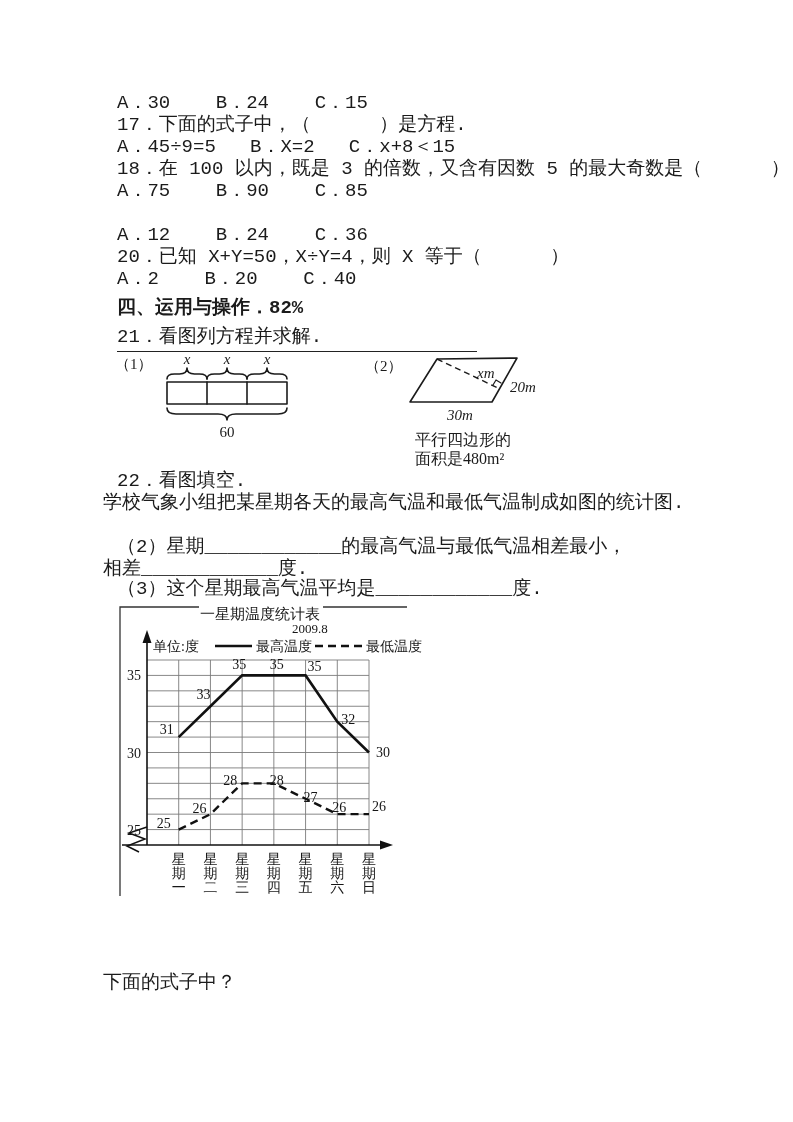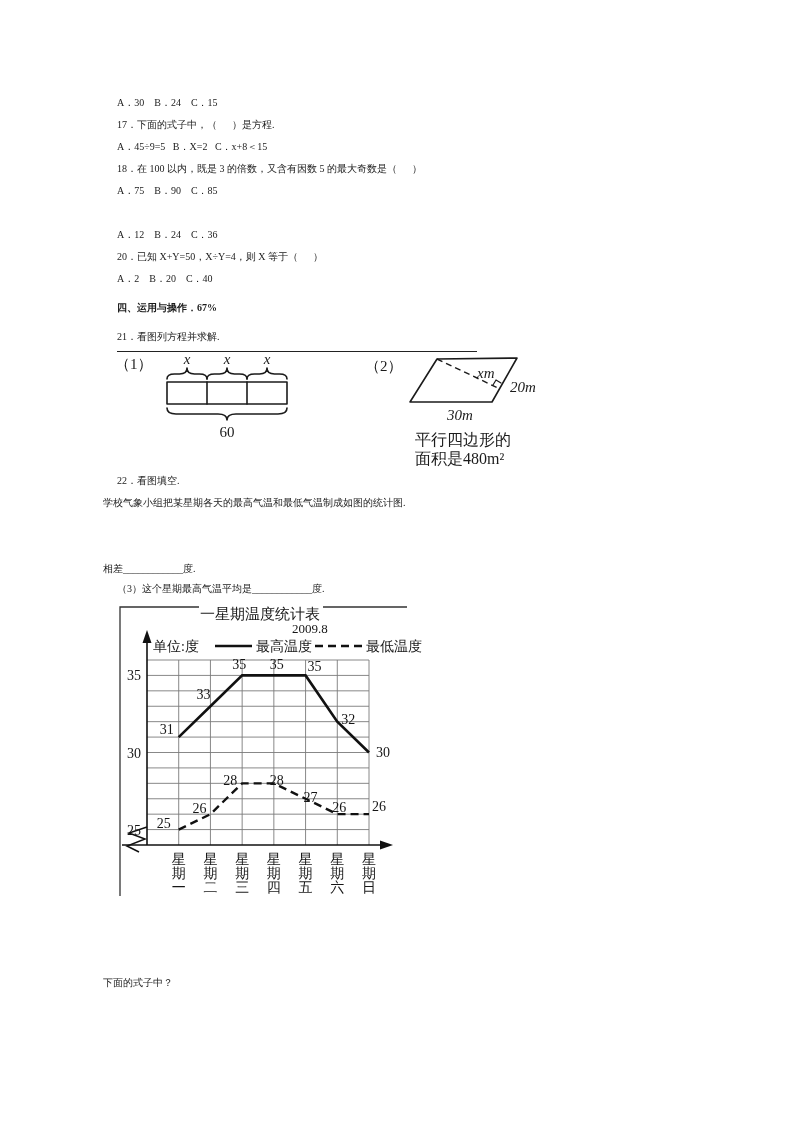--- a/index.html
+++ b/index.html
@@ -1,21 +1,21 @@
 <!DOCTYPE html>
 <html><head>
 <meta charset="utf-8">
 <style>
   * { margin:0; padding:0; box-sizing:border-box; }
   html,body { background:#ffffff; }
   .page {
     position:relative; width:793px; height:1122px; background:#ffffff;
     font-family:"Liberation Serif","DejaVu Serif",serif; color:#1b1b1b; overflow:hidden;
   }
-  .line { position:absolute; font-size:10px; line-height:20px; white-space:pre; }
+  .line { position:absolute; font-size:19px; line-height:20px; white-space:pre;font-family:Liberation Mono, monospace; }
   .heading { font-weight:bold; }
   .divider { position:absolute; height:0; border-top:1.5px solid #222; }
   .fig { position:absolute; }
   .fig text { fill:#1b1b1b; font-family:"Liberation Serif","DejaVu Serif",serif; }
   .stroke { stroke:#1b1b1b; stroke-width:1.6; fill:none; stroke-linecap:round; stroke-linejoin:round; }
   .dash   { stroke:#1b1b1b; stroke-width:1.4; stroke-dasharray:6 4; fill:none; }
   .fg-label { font-size:15px; }
   .fg-var   { font-size:15px; font-style:italic; }
   .fg-num   { font-size:15px; }
   .fg-cap   { font-size:16px; }
@@ -40,21 +40,21 @@
 
   <div class="line" style="left:117px;top:93px">A．30    B．24    C．15</div>
   <div class="line" style="left:117px;top:115px">17．下面的式子中，（      ）是方程.</div>
   <div class="line" style="left:117px;top:137px">A．45÷9=5   B．X=2   C．x+8＜15</div>
   <div class="line" style="left:117px;top:159px">18．在 100 以内，既是 3 的倍数，又含有因数 5 的最大奇数是（      ）</div>
   <div class="line" style="left:117px;top:181px">A．75    B．90    C．85</div>
   <div class="line" style="left:117px;top:225px">A．12    B．24    C．36</div>
   <div class="line" style="left:117px;top:247px">20．已知 X+Y=50，X÷Y=4，则 X 等于（      ）</div>
   <div class="line" style="left:117px;top:269px">A．2    B．20    C．40</div>
 
-  <div class="line heading" style="left:117px;top:298px">四、运用与操作．67%</div>
+  <div class="line heading" style="left:117px;top:298px">四、运用与操作．82%</div>
   <div class="line" style="left:117px;top:327px">21．看图列方程并求解.</div>
 
   <div class="divider" style="left:117px;top:351px;width:360px"></div>
 
   <svg class="fig" id="fig-bracket" style="left:110px;top:349px" width="200" height="96" viewBox="0 0 200 96">
     <text x="5" y="20" class="fg-label">（1）</text>
     <text x="77" y="15" class="fg-var" text-anchor="middle">x</text>
     <text x="117" y="15" class="fg-var" text-anchor="middle">x</text>
     <text x="157" y="15" class="fg-var" text-anchor="middle">x</text>
     <path class="stroke" d="M57,30 Q57,25 64.5,25 L69.5,25 Q77,25 77,19 Q77,25 84.5,25 L89.5,25 Q97,25 97,30"></path>
@@ -74,20 +74,21 @@
     <path class="stroke" style="stroke-width:1.2" d="M133,35 L136,30 L141,33"></path>
     <text x="117" y="28" class="fg-var">xm</text>
     <text x="150" y="42" class="fg-var">20m</text>
     <text x="87" y="70" class="fg-var">30m</text>
     <text x="55" y="95" class="fg-cap">平行四边形的</text>
     <text x="55" y="114" class="fg-cap">面积是480m²</text>
   </svg>
 
   <div class="line" style="left:117px;top:471px">22．看图填空.</div>
   <div class="line" style="left:103px;top:493px">学校气象小组把某星期各天的最高气温和最低气温制成如图的统计图.</div>
+  <div class="line" style="left:117px;top:537px">（2）星期____________的最高气温与最低气温相差最小，</div>
   <div class="line" style="left:103px;top:559px">相差____________度.</div>
   <div class="line" style="left:117px;top:579px">（3）这个星期最高气温平均是____________度.</div>
 
   <svg class="fig" id="temp-chart" style="left:115px;top:606px" width="312" height="300" viewBox="0 0 312 300">
       <path d="M5,290 L5,1 L292,1" class="frame"></path>
       <g>
         <line x1="32" y1="223.58333333333334" x2="254" y2="223.58333333333334" class="gridline"></line>
         <line x1="32" y1="208.16666666666666" x2="254" y2="208.16666666666666" class="gridline"></line>
         <line x1="32" y1="192.75" x2="254" y2="192.75" class="gridline"></line>
         <line x1="32" y1="177.33333333333334" x2="254" y2="177.33333333333334" class="gridline"></line>

